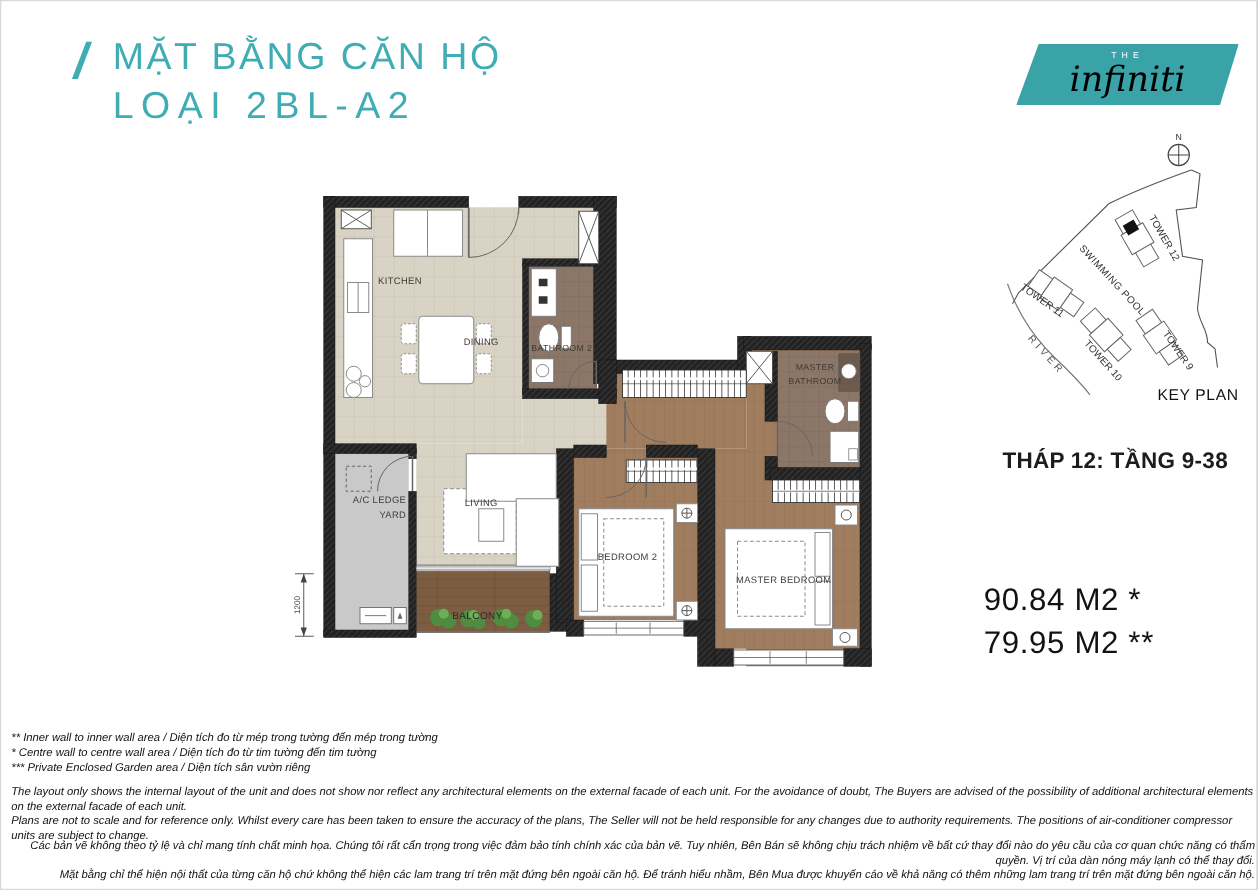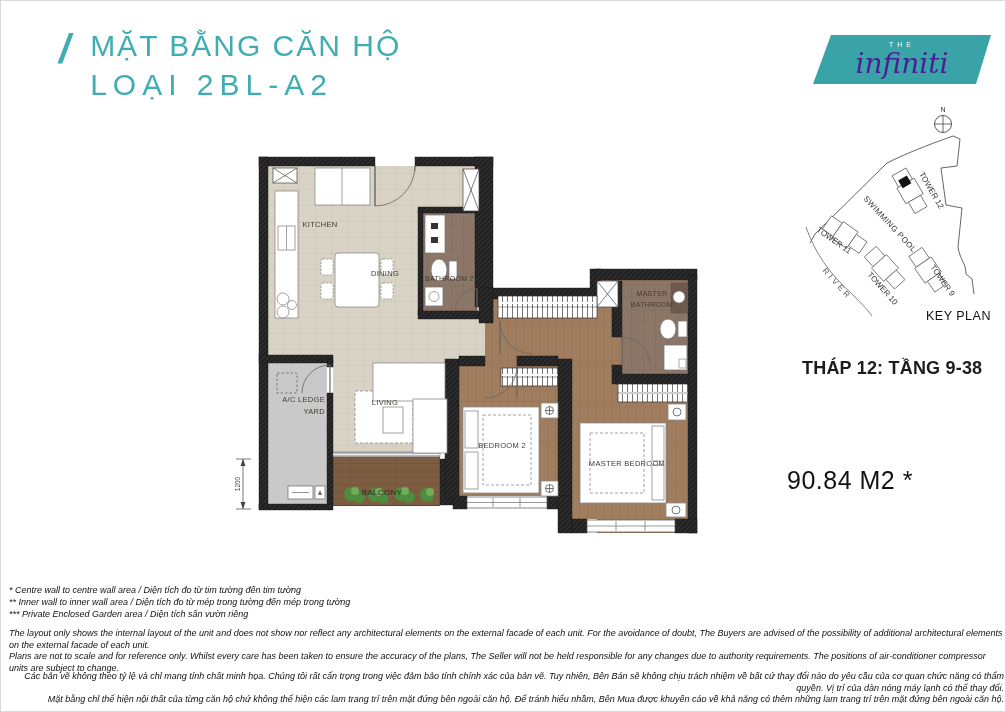--- a/index.html
+++ b/index.html
@@ -18,21 +18,21 @@
   .title-l1 { font-size:30px; letter-spacing:2px; line-height:38px;text-align:right; }
   .title-l2 { font-size:30px; letter-spacing:6px; line-height:40px; }
   
   .logo {
     position:absolute; left:812px; top:34px; width:178px; height:49px;
     background:#3aa3a8; clip-path:polygon(18px 0, 100% 0, calc(100% - 15px) 100%, 0 100%);
     display:flex; flex-direction:column; align-items:center; justify-content:center;
   }
   .logo-the { color:#fff; font-size:7px; letter-spacing:4px; line-height:8px; }
   .logo-name {
-    color:#4c1d95; font-size:28px; line-height:30px; font-style:italic;
+    color:#000000; font-size:28px; line-height:30px; font-style:italic;
     font-family:"DejaVu Serif", serif; letter-spacing:0px;
   }
   
   .keyplan { position:absolute; left:800px; top:102px; }
   .thap { position:absolute; left:801px; top:357px; font-size:18px; font-weight:bold; color:#1c1c1c; letter-spacing:0.2px; }
   .areas { position:absolute; left:786px; top:462px; font-size:25px; color:#121212; line-height:34px; letter-spacing:0.5px; }
   
   .plan { position:absolute; left:234px; top:140px; }
   
   .notes { position:absolute; left:8px; font-style:italic; color:#101010; }
@@ -94,20 +94,21 @@
       <text transform="translate(129,164) rotate(55)" font-size="8" fill="#333">TOWER 9</text>
       <text transform="translate(21,168) rotate(48)" font-size="8" fill="#555" letter-spacing="3">RIVER</text>
       <text x="125" y="217" font-size="12.5" fill="#111" letter-spacing="0.5">KEY PLAN</text>
     </svg>
   </div>
 
   <div class="thap">THÁP 12: TẦNG 9-38</div>
 
   <div class="areas">
     <div>90.84 M2 *</div>
+    <div>79.95 M2 **</div>
   </div>
 
   <div class="plan">
     <svg width="480" height="425" viewBox="0 0 480 425">
       <defs>
         <pattern id="tile" width="16" height="16" patternUnits="userSpaceOnUse">
           <rect width="16" height="16" fill="#d9d3c5"></rect>
           <path d="M16 0 H0 V16" fill="none" stroke="#c6bfae" stroke-width="0.8"></path>
         </pattern>
         <pattern id="bath" width="12" height="12" patternUnits="userSpaceOnUse">
@@ -397,22 +398,22 @@
         <line x1="1" y1="318" x2="16" y2="318"></line>
         <line x1="1" y1="368" x2="16" y2="368"></line>
         <path d="M 8 318 L 5.5 325 L 10.5 325 Z" fill="#444" stroke="none"></path>
         <path d="M 8 368 L 5.5 361 L 10.5 361 Z" fill="#444" stroke="none"></path>
         <text transform="rotate(-90 5 343)" x="5" y="343" font-size="6.5" fill="#444" text-anchor="middle" stroke="none">1200</text>
       </g>
     </svg>
   </div>
 
   <div class="notes fnotes">
+    <div>** Inner wall to inner wall area / Diện tích đo từ mép trong tường đến mép trong tường</div>
     <div>* Centre wall to centre wall area / Diện tích đo từ tim tường đến tim tường</div>
-    <div>** Inner wall to inner wall area / Diện tích đo từ mép trong tường đến mép trong tường</div>
     <div>*** Private Enclosed Garden area / Diện tích sân vườn riêng</div>
   </div>
 
   <div class="notes dis-en">
     <div>The layout only shows the internal layout of the unit and does not show nor reflect any architectural elements on the external facade of each unit. For the avoidance of doubt, The Buyers are advised of the possibility of additional architectural elements on the external facade of each unit.</div>
     <div>Plans are not to scale and for reference only. Whilst every care has been taken to ensure the accuracy of the plans, The Seller will not be held responsible for any changes due to authority requirements. The positions of air-conditioner compressor units are subject to change.</div>
   </div>
 
   <div class="notes dis-vi">
     <div>Các bản vẽ không theo tỷ lệ và chỉ mang tính chất minh họa. Chúng tôi rất cẩn trọng trong việc đảm bảo tính chính xác của bản vẽ. Tuy nhiên, Bên Bán sẽ không chịu trách nhiệm về bất cứ thay đổi nào do yêu cầu của cơ quan chức năng có thẩm quyền. Vị trí của dàn nóng máy lạnh có thể thay đổi.</div>

